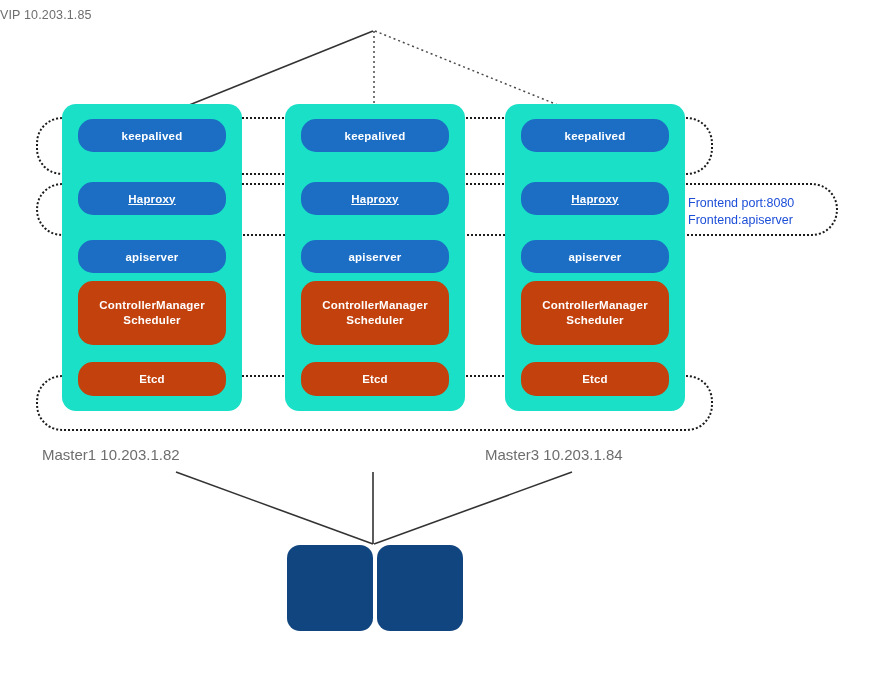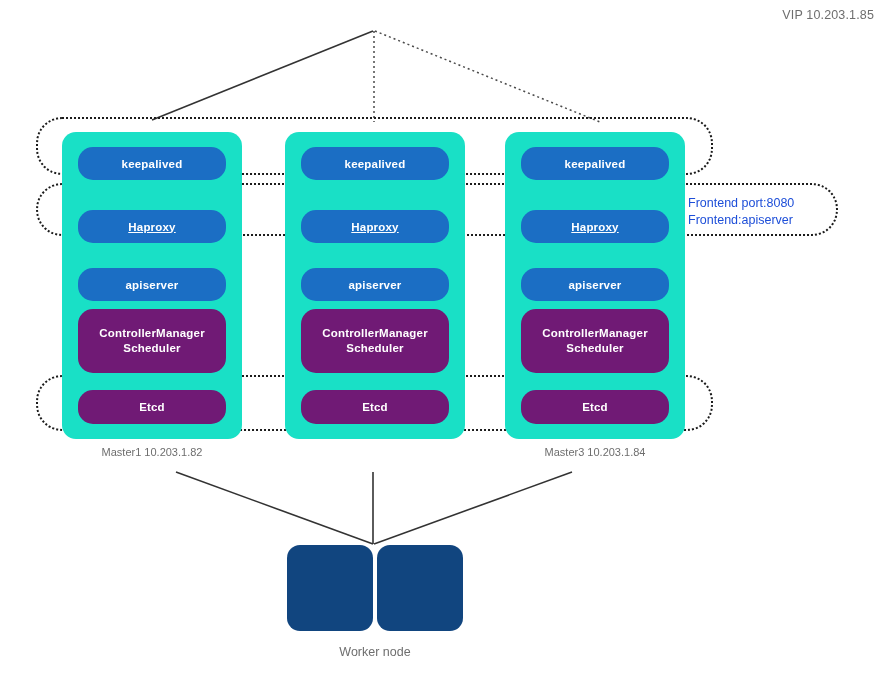--- a/index.html
+++ b/index.html
@@ -28,21 +28,21 @@
     height: 673px;
     pointer-events: none;
   }
 
   
   .vip-label {
     position: absolute;
     left: 0;
     top: 8px;
     width: 874px;
-    text-align: right;
+    text-align: left;
     font-size: 12.5px;
     color: #6e6e6e;
     letter-spacing: 0.15px;
     white-space: nowrap;
   }
 
   
   .dot-group {
     position: absolute;
     border: 2px dotted #1b1b1b;
@@ -55,21 +55,21 @@
     font-size: 12.5px;
     line-height: 17px;
     color: #1d4ed8;
     white-space: nowrap;
   }
 
   
   .node-col {
     position: absolute;
     width: 180px;
-    top: 132px;
+    top: 104px;
     height: 307px;
     background: #19e0c6;
     border-radius: 14px;
   }
   .node-col.c1 { left: 62px; }
   .node-col.c2 { left: 285px; }
   .node-col.c3 { left: 505px; }
 
   .svc {
     position: absolute;
@@ -80,36 +80,36 @@
     font-size: 11.5px;
     font-weight: bold;
     display: flex;
     align-items: center;
     justify-content: center;
     text-align: center;
     letter-spacing: 0.2px;
     box-sizing: border-box;
   }
   .svc.blue  { background: #1b6ec4; }
-  .svc.green { background: #701a75; justify-content: center; }
+  .svc.green { background: #c2410c; justify-content: center; }
 
   .svc.keepalived { top: 15px;  height: 33px; }
   .svc.haproxy    { top: 78px;  height: 33px; text-decoration: underline; }
   .svc.apiserver  { top: 136px; height: 33px; }
   .svc.ctrl       { top: 177px; height: 64px; line-height: 15px; }
   .svc.etcd       { top: 258px; height: 34px; }
   .svc.ctrl span  { display: block; }
 
   
   .node-caption {
     position: absolute;
     top: 446px;
     width: 220px;
-    text-align: center;
-    font-size: 11px;
+    text-align: left;
+    font-size: 15px;
     color: #6e6e6e;
     white-space: nowrap;
   }
   .node-caption.c1 { left: 42px; }
   .node-caption.c2 { left: 265px; }
   .node-caption.c3 { left: 485px; }
 
   
   .worker-box {
     position: absolute;
@@ -200,15 +200,14 @@
       </div>
     </div>
     <div class="svc green etcd">Etcd</div>
   </div>
 
   <div class="node-caption c1">Master1 10.203.1.82</div>
   <div class="node-caption c3">Master3 10.203.1.84</div>
 
   <div class="worker-box left"></div>
   <div class="worker-box right"></div>
-  <div class="worker-caption">Worker node</div>
 
 </div>
 
 </body></html>

